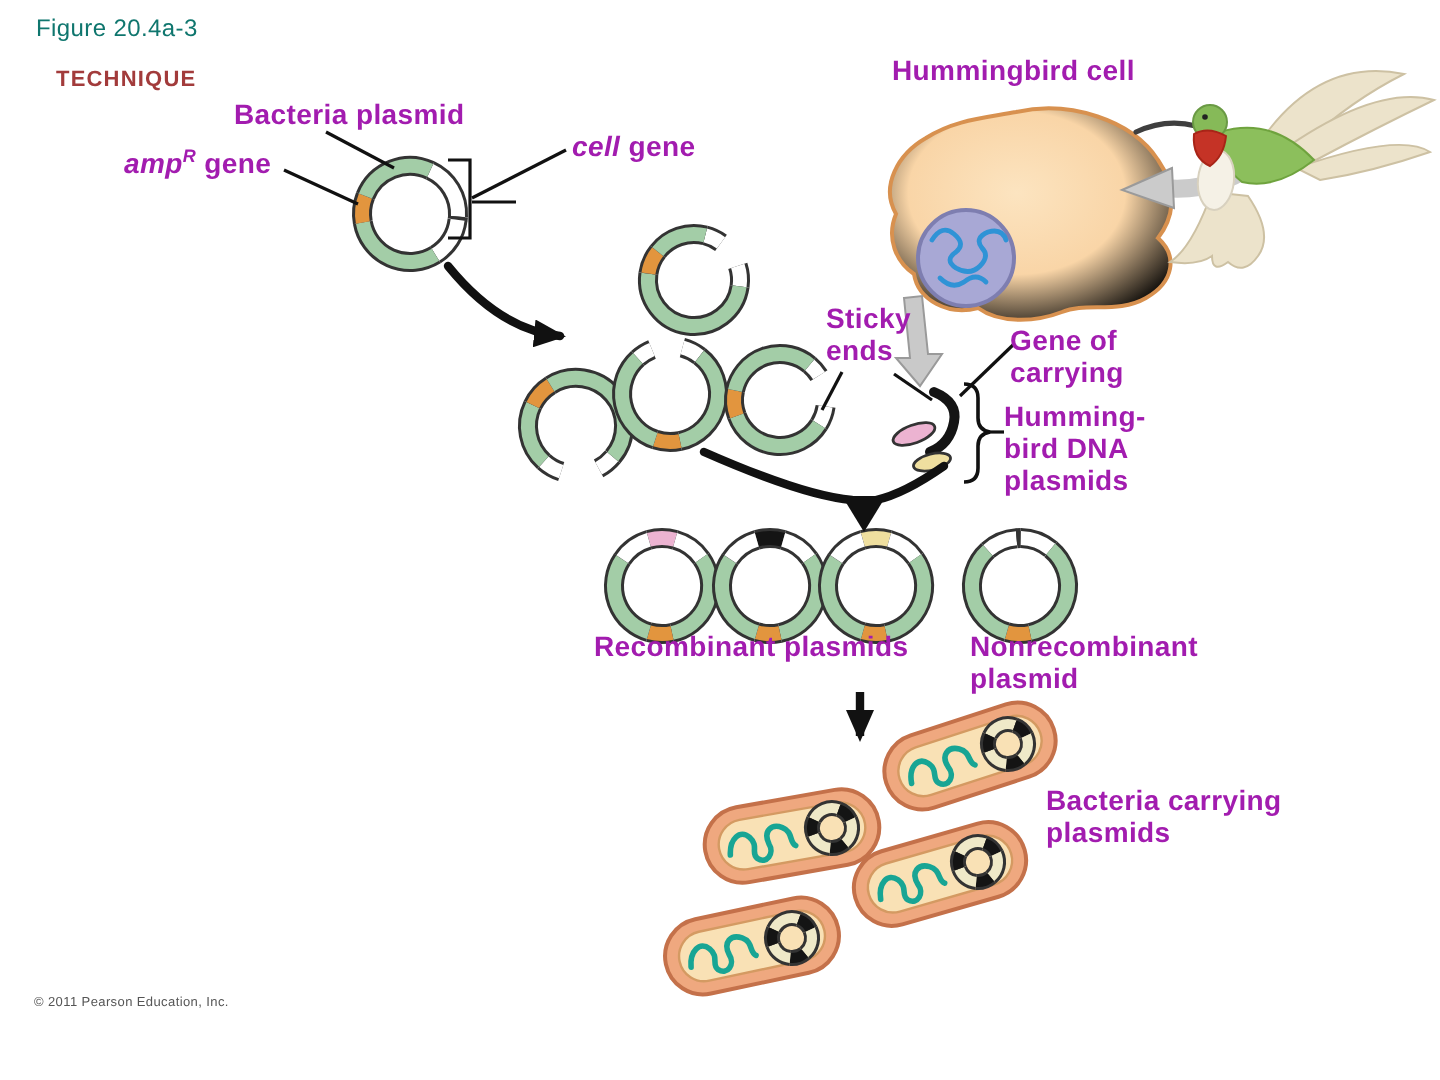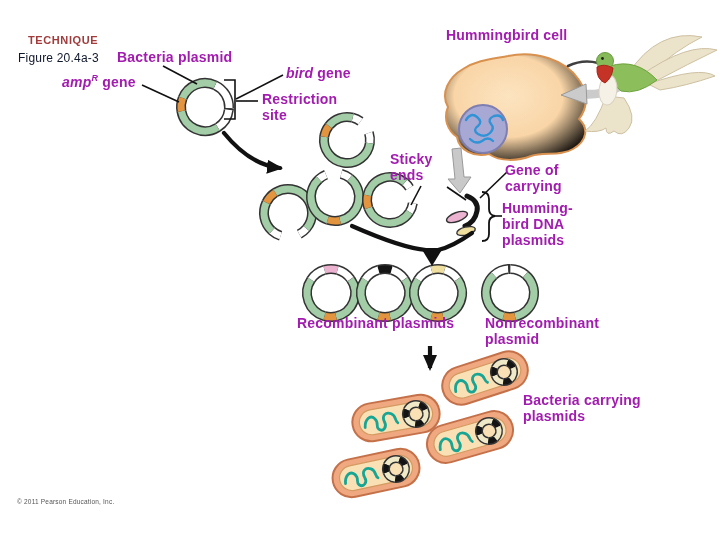--- a/index.html
+++ b/index.html
@@ -1,21 +1,21 @@
 <!DOCTYPE html>
 <html><head>
 <meta charset="utf-8">
 <style>
   html,body{margin:0;padding:0;background:#fff;}
   #stage{position:relative;width:720px;height:540px;background:#fff;overflow:hidden;
          font-family:"Liberation Sans",sans-serif;}
   #art{position:absolute;left:0;top:0;}
   .lbl{position:absolute;font:bold 14px/1.14 "Liberation Sans",sans-serif;color:#a21caf;
        white-space:pre-line;letter-spacing:.2px;}
-  .fig-id{font:12px "Liberation Sans",sans-serif;color:#0f172a;letter-spacing:.2px;margin-top:44px;}
+  .fig-id{font:12px "Liberation Sans",sans-serif;color:#0f766e;letter-spacing:.2px;}
   .technique{color:#a23b3b;font-size:11px;letter-spacing:.6px;}
   .copyright{font:6.5px "Liberation Sans",sans-serif;color:#555;letter-spacing:.2px;}
   .lbl i{font-style:italic;}
   .lbl sup{font-size:9px;font-style:italic;vertical-align:super;}
 </style>
 </head>
 <body>
 
 <div id="stage">
 
@@ -264,28 +264,26 @@
     </g>
   </svg>
 
   <div class="lbl fig-id" style="left:18px;top:7px">Figure 20.4a-3</div>
   <div class="lbl technique" style="left:28px;top:34px">TECHNIQUE</div>
 
   <div class="lbl" style="left:117px;top:50px">Bacteria plasmid</div>
 
   <div class="lbl" style="left:62px;top:73px"><i>amp</i><sup>R</sup><span> gene</span></div>
 
-  <div class="lbl" style="left:286px;top:66px"><i>bird</i><span> gene</span></div>
-
-  <div class="lbl" style="left:262px;top:92px">Restriction
-site</div>
+  <div class="lbl" style="left:286px;top:66px"><i>cell</i><span> gene</span></div>
+
 
   <div class="lbl" style="left:446px;top:28px">Hummingbird cell</div>
 
-  <div class="lbl" style="left:390px;top:152px">Sticky
+  <div class="lbl" style="left:413px;top:152px">Sticky
 ends</div>
 
   <div class="lbl" style="left:505px;top:163px">Gene of
 carrying</div>
 
   <div class="lbl" style="left:502px;top:201px">Humming-
 bird DNA
 plasmids</div>
 
   <div class="lbl" style="left:297px;top:316px">Recombinant plasmids</div>

